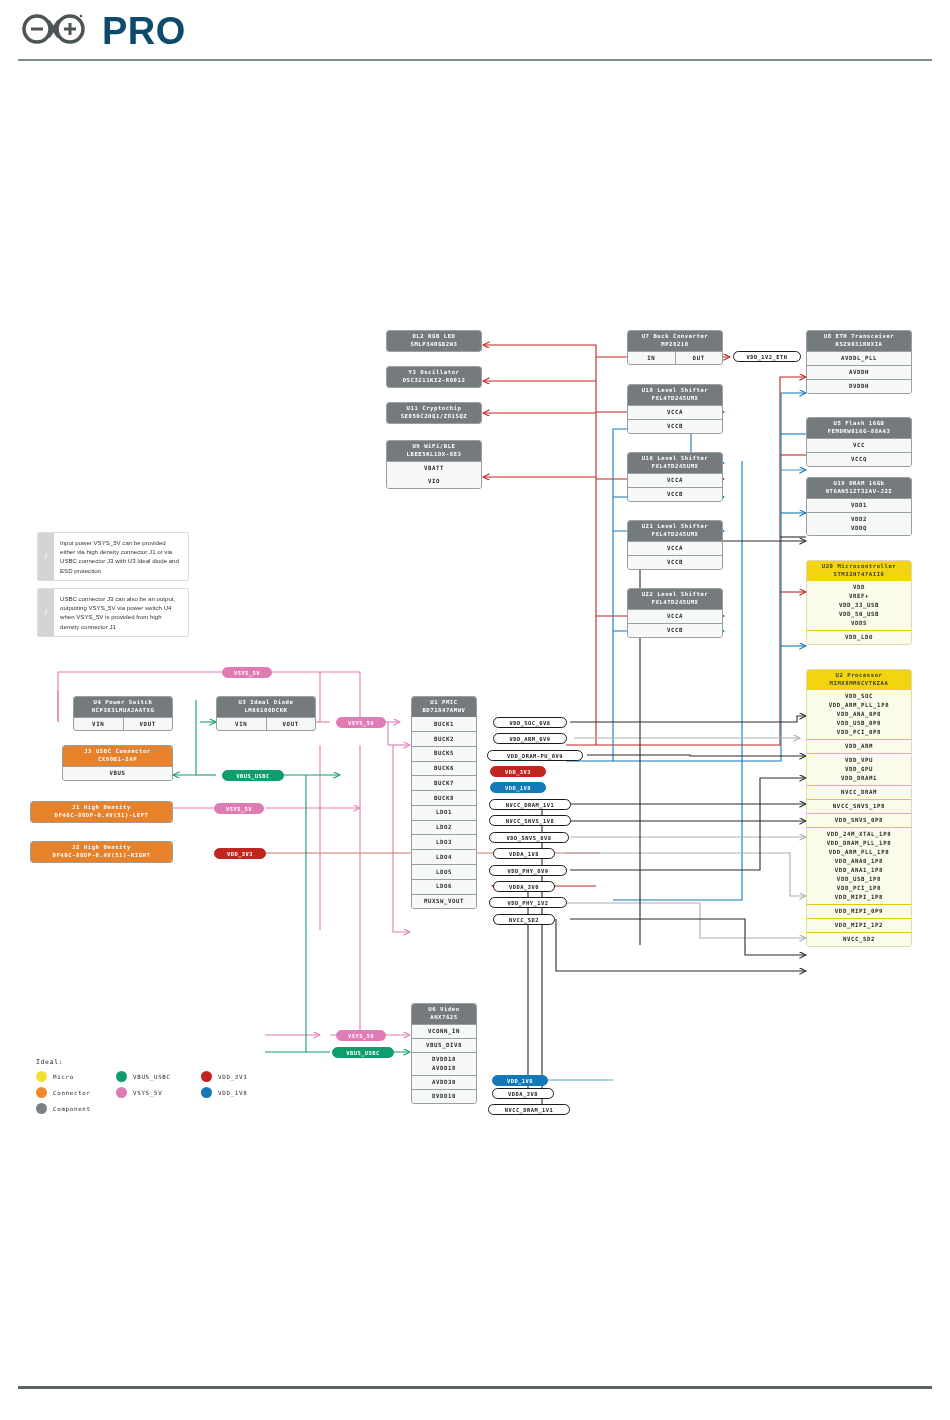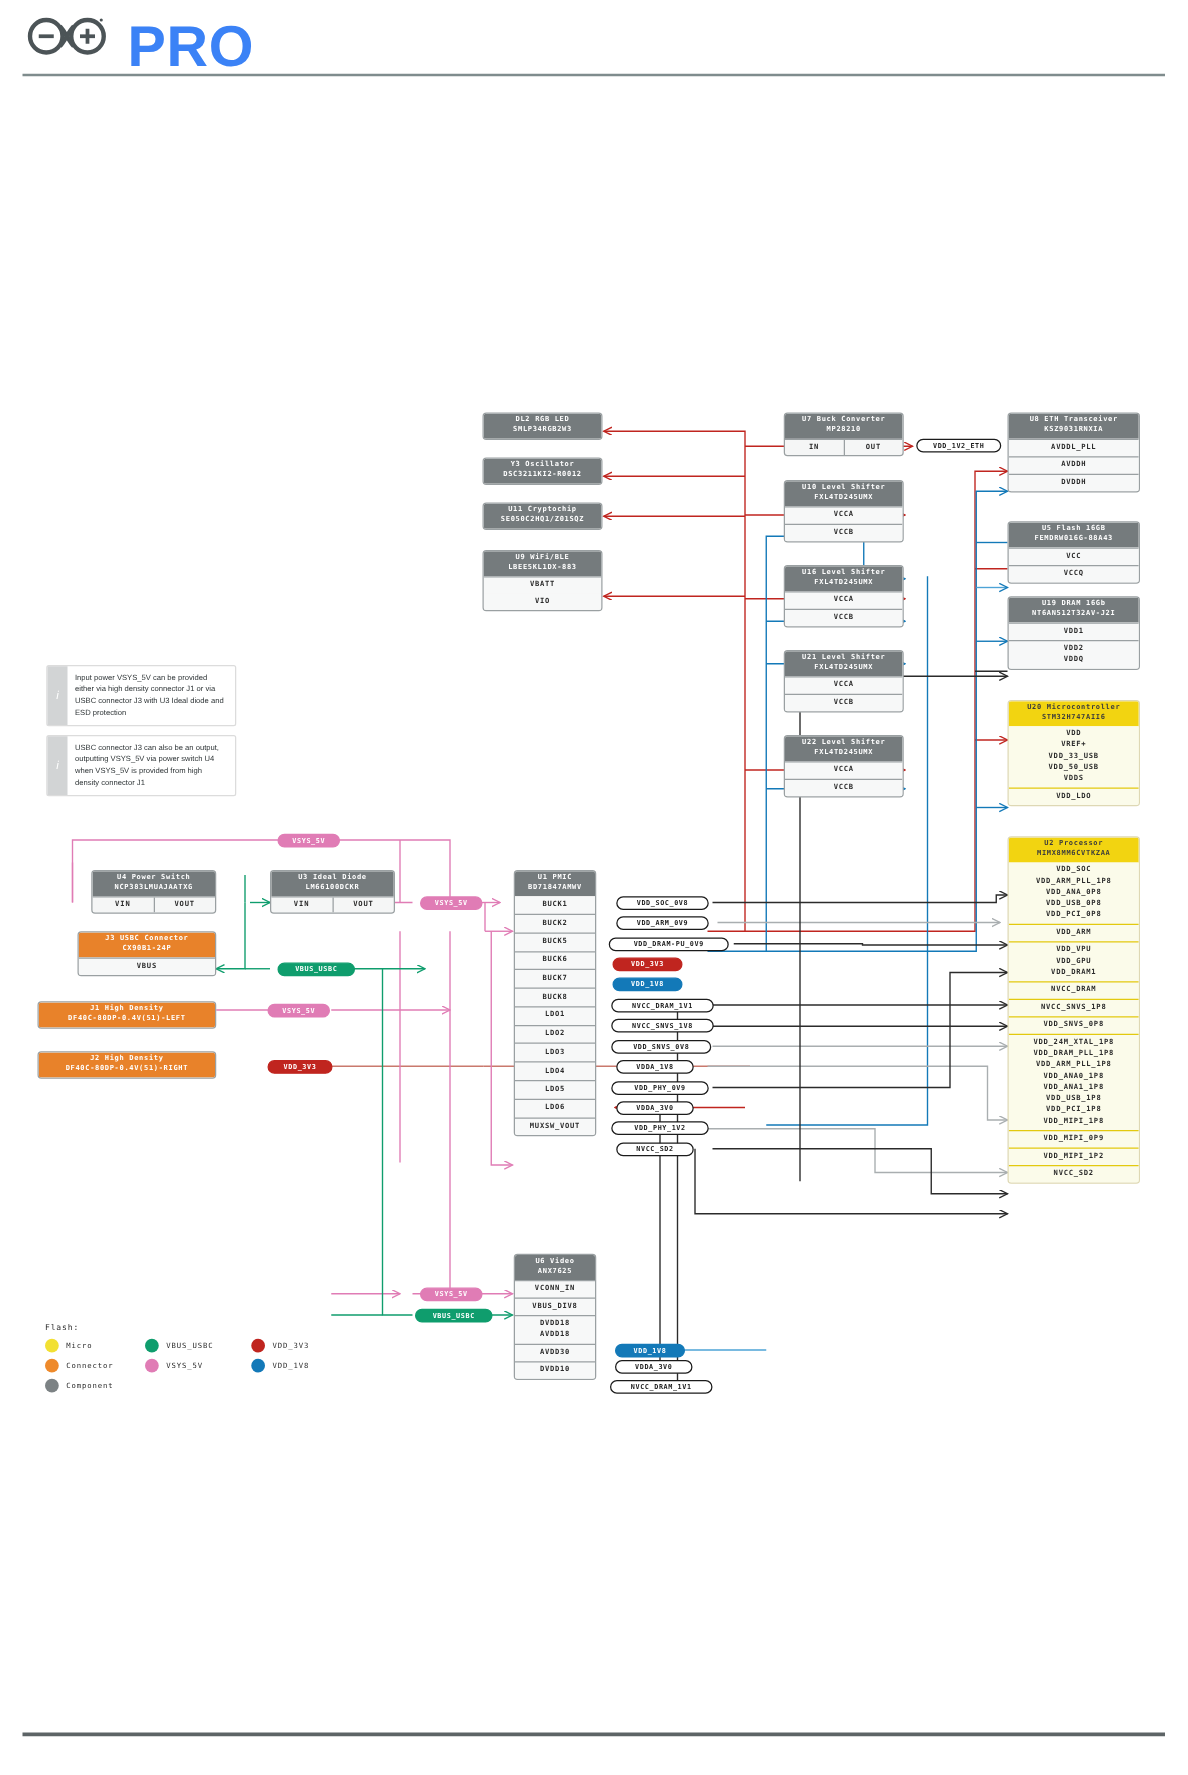--- a/index.html
+++ b/index.html
@@ -7,22 +7,22 @@
   body {
     width:950px; height:1420px; position:relative;
     background:#ffffff;
     font-family:"Liberation Sans", sans-serif;
     overflow:hidden;
   }
 
   
   #header { position:absolute; left:0; top:0; width:950px; height:62px; }
   #logo { position:absolute; left:18px; top:8px; width:75px; height:42px; }
-  #brand { position:absolute; left:102px; top:10px; font-size:46px; font-weight:bold;
-           color:#3b82f6; letter-spacing:0.5px; }
+  #brand { position:absolute; left:102px; top:10px; font-size:38px; font-weight:bold;
+           color:#0c4a6e; letter-spacing:0.5px; }
   #header-rule { position:absolute; left:18px; top:59px; width:914px; height:2px;
                  background:#7f8c8d; }
   #footer-rule { position:absolute; left:18px; top:1386px; width:914px; height:3px;
                  background:#5d6466; }
 
   
   #canvas { position:absolute; left:0; top:0; width:950px; height:1420px; }
   #wires { position:absolute; left:0; top:0; width:950px; height:1420px; }
 
   
@@ -440,21 +440,21 @@
 <div class="note" style="left:37px;top:532px;width:152px;">
   <div class="bar">i</div>
   <div class="txt">Input power VSYS_5V can be provided either via high density connector J1 or via USBC connector J3 with U3 Ideal diode and ESD protection</div>
 </div>
 <div class="note" style="left:37px;top:588px;width:152px;">
   <div class="bar">i</div>
   <div class="txt">USBC connector J3 can also be an output, outputting VSYS_5V via power switch U4 when VSYS_5V is provided from high density connector J1</div>
 </div>
 
 <div id="legend">
-  <div class="lt">Flash:</div>
+  <div class="lt">Ideal:</div>
   <div class="grid" id="legend-grid">
         <div class="it" style="left: 0px; top: 0px;">
           <div class="dot" style="background: rgb(242, 224, 51);"></div>
           <div class="lb">Micro</div>
         </div>
         <div class="it" style="left: 0px; top: 16px;">
           <div class="dot" style="background: rgb(238, 138, 43);"></div>
           <div class="lb">Connector</div>
         </div>
         <div class="it" style="left: 0px; top: 32px;">

